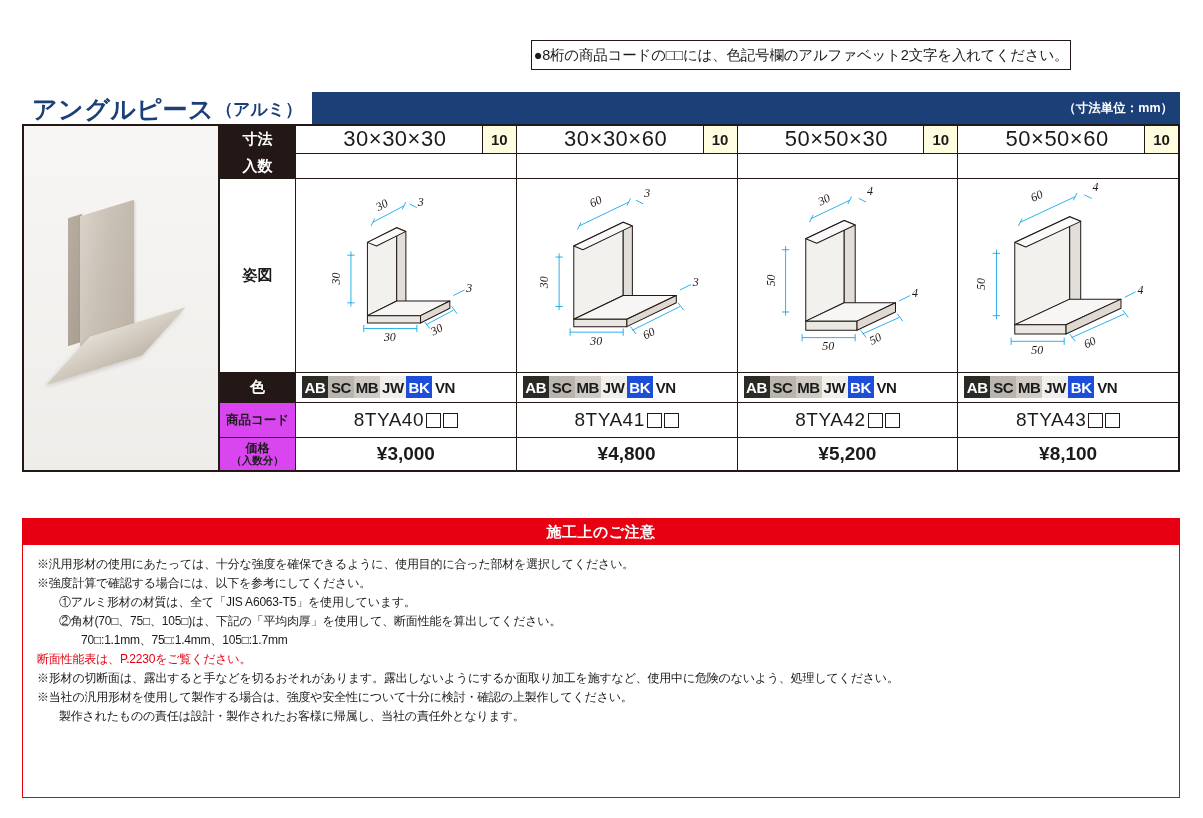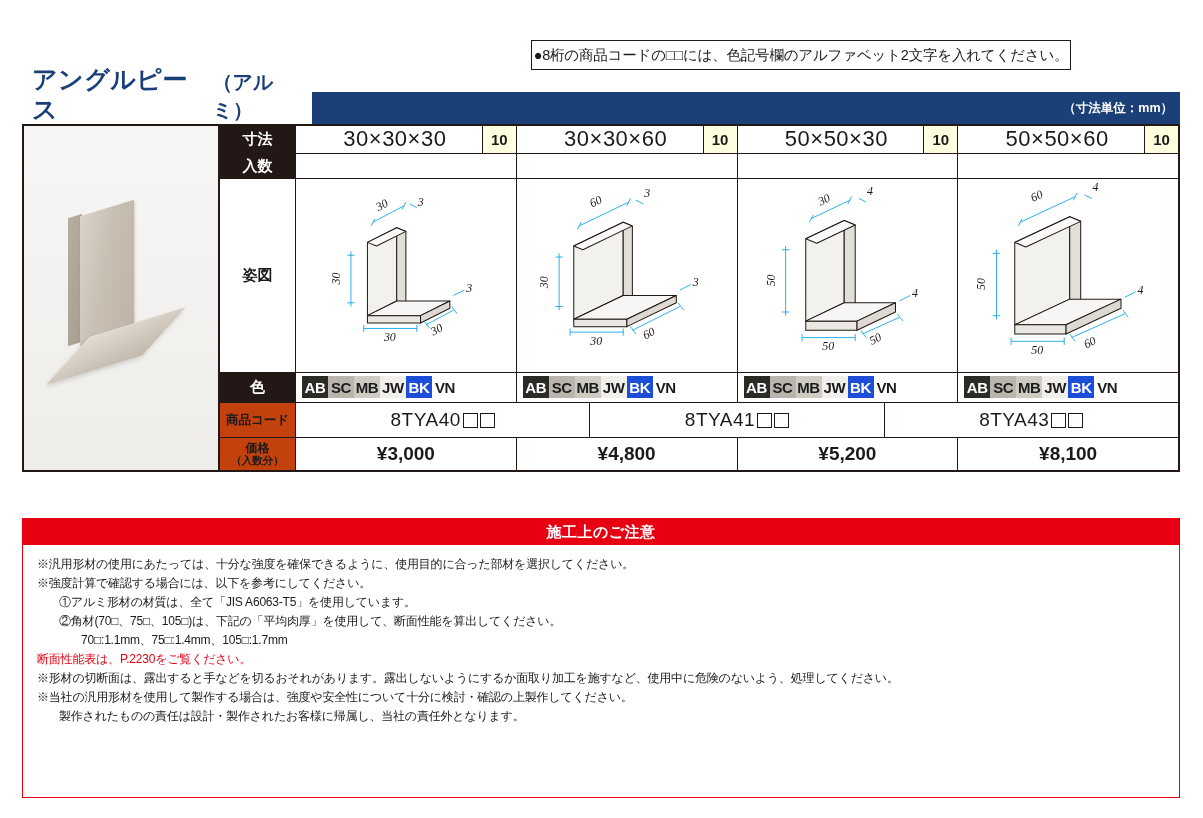--- a/index.html
+++ b/index.html
@@ -50,21 +50,21 @@
     padding-left: 10px;
   }
   .title-main {
     font-size: 25px;
     font-weight: bold;
     color: #1b3f77;
     letter-spacing: 0.5px;
     line-height: 30px;
   }
   .title-sub {
-    font-size: 20px;
+    font-size: 17px;
     font-weight: bold;
     color: #1b3f77;
     line-height: 28px;
     margin-left: 2px;
   }
   .unit-note {
     position: absolute;
     right: 30px; top: 100px;
     font-size: 12.5px;
     color: #ffffff;
@@ -131,21 +131,21 @@
     display: flex; align-items: center; justify-content: center;
     font-size: 15px;
     font-weight: bold;
     background: #fff;
   }
   .hdr-dark {
     background: #231815;
     color: #ffffff;
   }
   .hdr-gray {
-    background: #c2410c;
+    background: #d946ef;
   }
   .cols { flex: 1; display: flex; }
   .col {
     flex: 1;
     border-right: 1px solid #231815;
     position: relative;
   }
   .col:last-child { border-right: none; }
 
   
@@ -533,20 +533,27 @@
           <div class="col">
             <div class="code-cell">
               <span>8TYA40</span>
                 <span class="code-sq"></span>
                 <span class="code-sq"></span>
             </div>
           </div>
           <div class="col">
             <div class="code-cell">
               <span>8TYA41</span>
+                <span class="code-sq"></span>
+                <span class="code-sq"></span>
+            </div>
+          </div>
+          <div class="col">
+            <div class="code-cell">
+              <span>8TYA42</span>
                 <span class="code-sq"></span>
                 <span class="code-sq"></span>
             </div>
           </div>
           <div class="col">
             <div class="code-cell">
               <span>8TYA43</span>
                 <span class="code-sq"></span>
                 <span class="code-sq"></span>
             </div>

